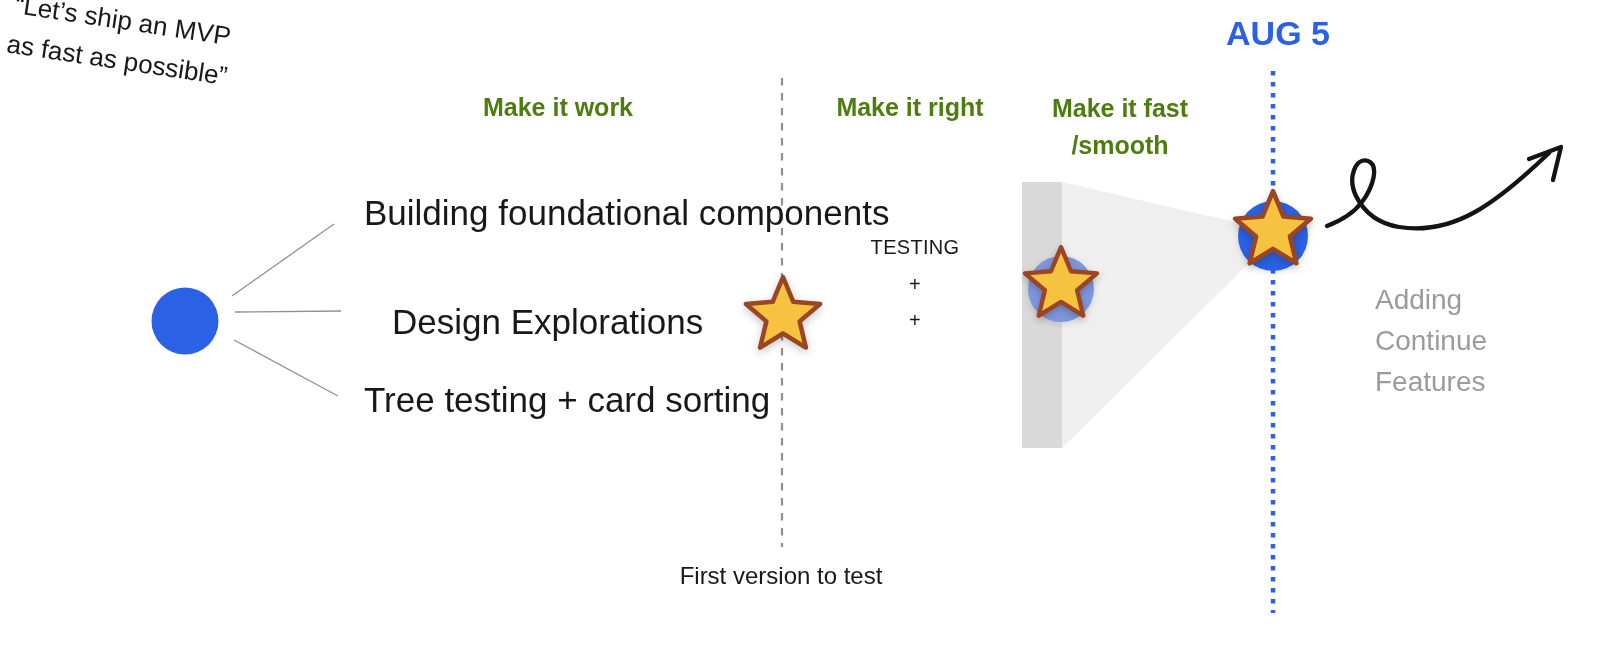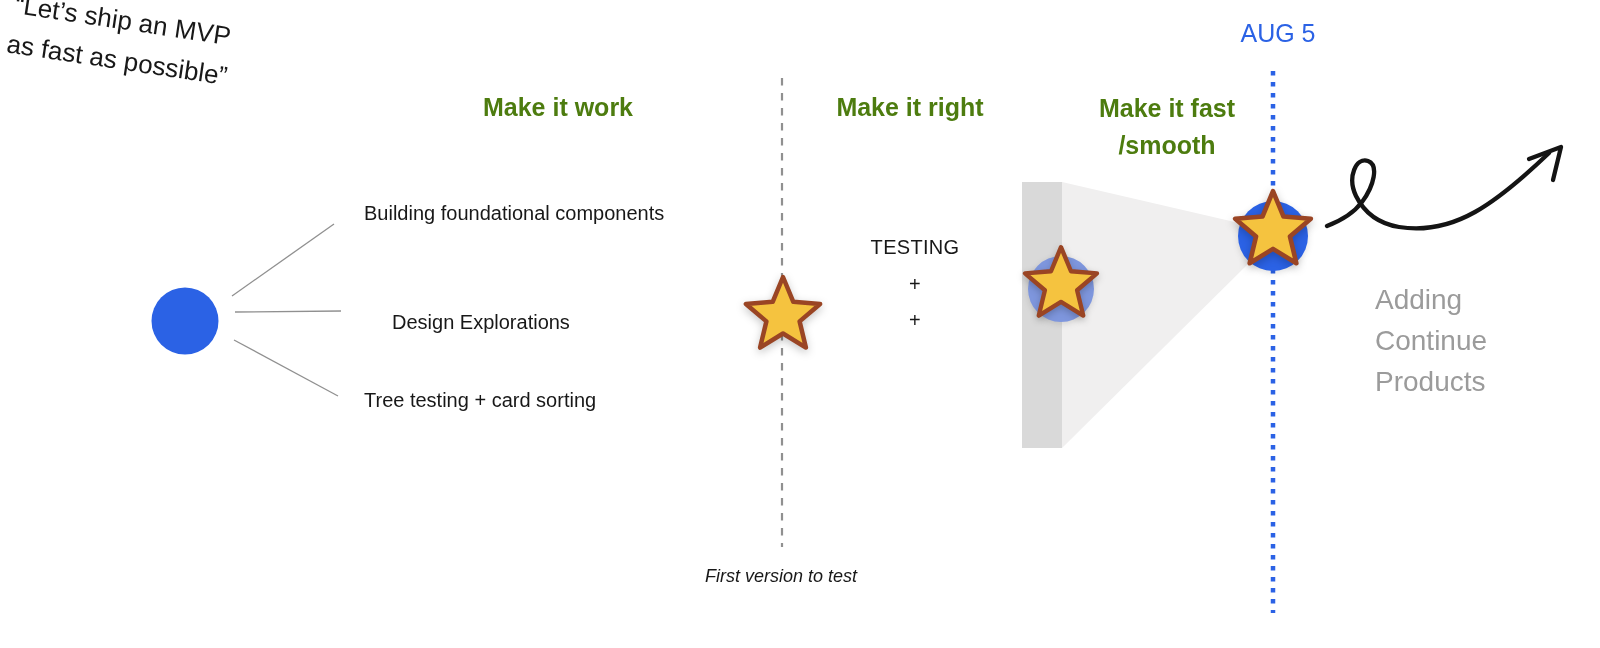--- a/index.html
+++ b/index.html
@@ -6,30 +6,30 @@
   .canvas {
     position:relative; width:1600px; height:648px; overflow:hidden;
     background:#ffffff;
     font-family:"Liberation Sans", sans-serif;
     color:#181818;
   }
   .overlay { position:absolute; left:0; top:0; width:1600px; height:648px; }
   .txt { position:absolute; white-space:nowrap; }
   .h  { font-size:25px; font-weight:700; line-height:30px; color:#4d7c0f; }
   .centered { transform:translateX(-50%); text-align:center; }
-  .item { font-size:20px; line-height:32px; color:#181818; }
+  .item { font-size:35px; line-height:32px; color:#181818; }
   .quote {
     left:37px; top:372px; width:240px; text-align:center;
     font-size:26px; line-height:40px; color:#181818;
     transform:rotate(8.5deg); transform-origin:50% 50%;
     white-space:nowrap;
   }
   .activities { font-size:20px; line-height:36.5px; letter-spacing:0.3px; color:#181818; }
-  .deadline { font-size:25px; font-weight:400; line-height:26px; }
-  .firstversion { font-size:18px; font-style:italic; line-height:30px; color:#181818; }
+  .deadline { font-size:34px; font-weight:700; line-height:26px; }
+  .firstversion { font-size:24px; line-height:30px; color:#181818; }
   .future { font-size:28px; line-height:41px; color:#9b9b9b; }
   .shadow { filter:drop-shadow(0 3px 4px rgba(0,0,0,0.22)); }
   .softshadow { filter:drop-shadow(0 2px 3px rgba(0,0,0,0.12)); }
 </style>
 </head>
 <body>
 
 <div class="canvas">
 
   <svg class="overlay" viewBox="0 0 1600 648" xmlns="http://www.w3.org/2000/svg">
@@ -84,27 +84,27 @@
   <div class="txt item" style="left:392px; top:306px;">Design Explorations</div>
   <div class="txt item" style="left:364px; top:384px;">Tree testing + card sorting</div>
 
   <div class="txt h centered" style="left:910px; top:92px;">Make it right</div>
   <div class="txt activities centered" style="left:915px; top:229px;">
     <div>TESTING</div>
     <div>+</div>
     <div>+</div>
   </div>
 
-  <div class="txt h centered" style="left:1167px; top:90px; line-height:37px;">
+  <div class="txt h centered" style="left:1120px; top:90px; line-height:37px;">
     <div>Make it fast</div>
     <div>/smooth</div>
   </div>
 
   <div class="txt deadline centered" style="left:1278px; top:20px; color:#2b62e5;">AUG 5</div>
   <div class="txt firstversion centered" style="left:781px; top:561px;">First version to test</div>
 
   <div class="txt future" style="left:1375px; top:279px;">
     <div>Adding</div>
     <div>Continue</div>
-    <div>Products</div>
+    <div>Features</div>
   </div>
 
 </div>
 
 </body></html>

